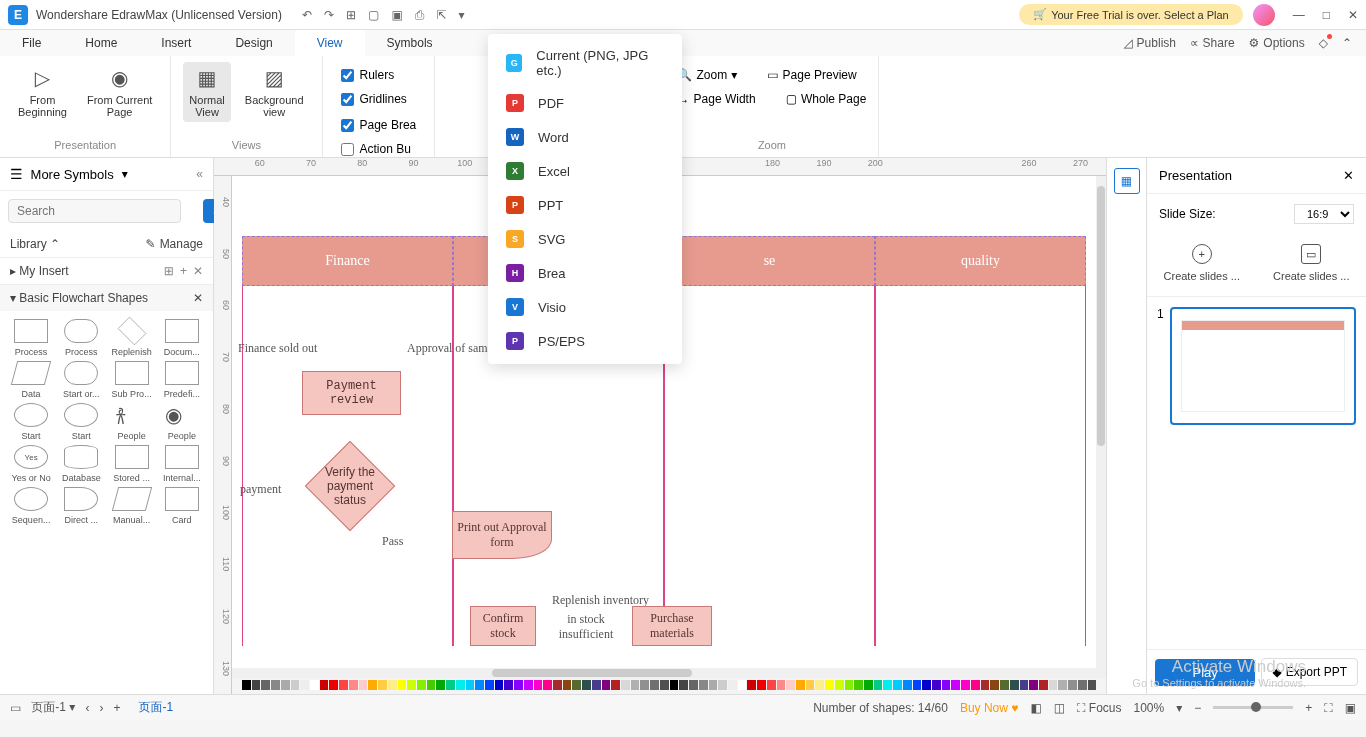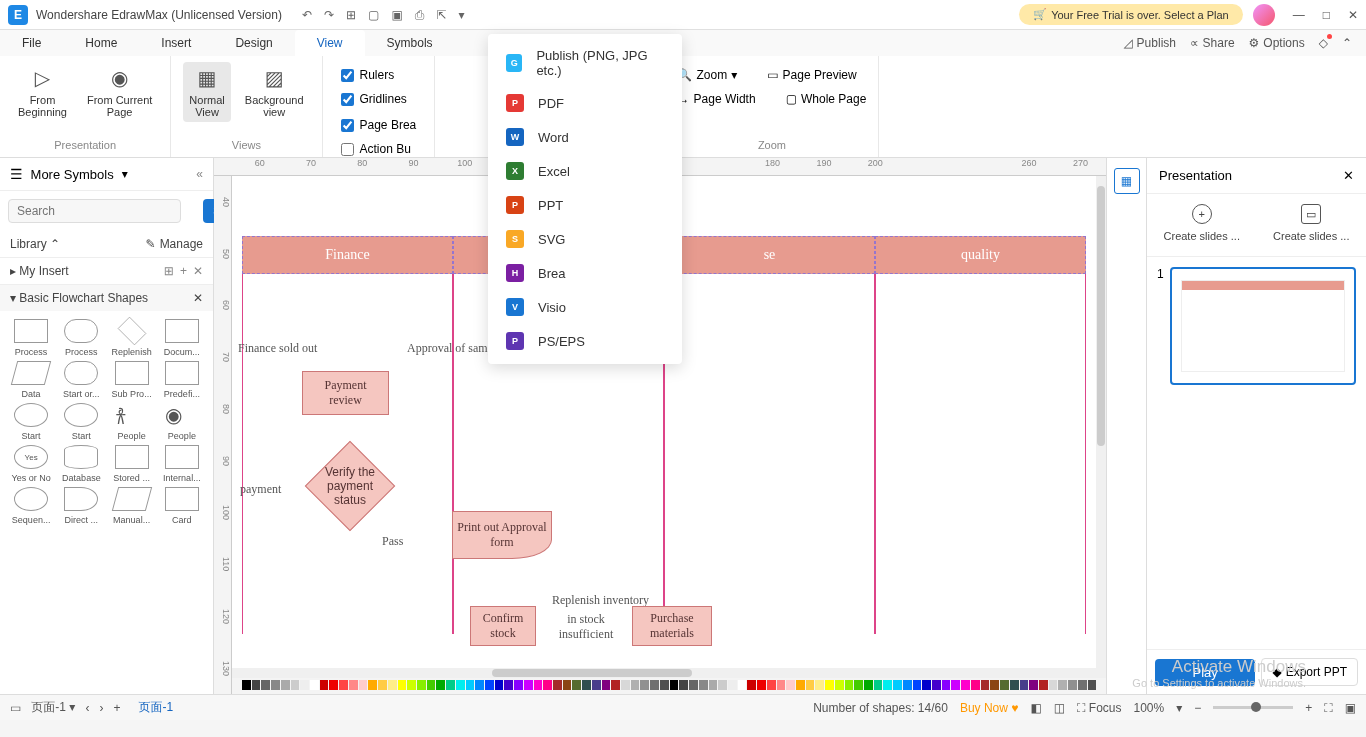--- a/index.html
+++ b/index.html
@@ -62,21 +62,21 @@
 
 
 .canvas-wrap { flex: 1; background: #fcfcfc; position: relative; overflow: hidden; }
 .ruler-h { height: 18px; background: #f4f4f4; border-bottom: 1px solid #ccc; display:flex; font-size:9px; color:#888; padding-left:20px;}
 .ruler-h span { width: 52px; text-align:center; }
 .ruler-v { position: absolute; left: 0; top: 18px; width: 18px; bottom: 0; background: #f4f4f4; border-right: 1px solid #ccc; display:flex; flex-direction:column; font-size:9px; color:#888;}
 .ruler-v span { height:52px; writing-mode: vertical-rl; text-align:center;}
 .canvas { position: absolute; left: 18px; top: 18px; right: 0; bottom: 18px; background: #fff; }
 .swimlanes { position: absolute; top: 60px; left: 10px; right: 20px; }
 .swimlanes .head { display: flex; }
-.swimlanes .head div { flex: 1; background: #e79b8f; color: #fff; text-align: center; padding: 10px; font-family: serif; font-size: 14px; border: 1px dashed #9575cd; }
+.swimlanes .head div { flex: 1; background: #e79b8f; color: #fff; text-align: center; padding: 16px; font-family: serif; font-size: 14px; border: 1px dashed #9575cd; }
 .swimlanes .body { display: flex; height: 360px; }
 .swimlanes .body .lane { flex: 1; border-left: 1px solid #d48; border-right: 1px solid #d48; position: relative; }
 .node { position: absolute; background: #f5c6c0; border: 1px solid #c77; font-family: serif; font-size: 12px; color: #533; display: flex; align-items: center; justify-content: center; text-align: center; padding: 4px; }
 .node.diamond2 { transform: rotate(45deg); width: 64px; height: 64px; }
 .node.diamond2 span { transform: rotate(-45deg); display:block; width:80px;}
 .node.doc { border-radius: 0 0 40% 0; }
 .label-txt { position: absolute; font-family: serif; font-size: 12px; color: #555; }
 .sel-handle { position:absolute; top:58px; left:50%; width:10px; height:10px; background:#fff; border:1px solid #1976d2; transform:translateX(-50%);}
 .color-bar { position:absolute; bottom:0; left:18px; right:0; height:16px; display:flex; gap:1px; padding:2px 10px; background:#f4f4f4;}
 .color-bar span { width:10px; height:10px; display:inline-block;}
@@ -229,21 +229,21 @@
         <div style="display:flex;align-items:center;gap:4px;">▢ <span>Whole Page</span></div>
       </div>
     </div>
     <div class="group-label">Zoom</div>
   </div>
 </div>
 
 <div class="export-menu">
   <div class="export-item">
       <div class="fico" style="background:#29b6f6">G</div>
-      <span>Publish (PNG, JPG etc.)</span>
+      <span>Current (PNG, JPG etc.)</span>
     </div>
   <div class="export-item">
       <div class="fico" style="background:#e53935">P</div>
       <span>PDF</span>
     </div>
   <div class="export-item">
       <div class="fico" style="background:#1565c0">W</div>
       <span>Word</span>
     </div>
   <div class="export-item">
@@ -428,21 +428,21 @@
         </div>
         <div class="body">
           <div class="lane"></div>
             <div class="lane"></div>
             <div class="lane"></div>
             <div class="lane"></div>
         </div>
       </div>
       <div class="label-txt" style="top:165px;left:6px;">Finance sold out</div>
       <div class="label-txt" style="top:165px;left:175px;">Approval of sample/gift delivery</div>
-      <div class="node" style="top:195px;left:70px;width:87px;height:44px;">Payment review</div>
+      <div class="node" style="top:195px;left:70px;width:99px;height:44px;font-family:Liberation Mono, monospace;">Payment review</div>
       <div class="node diamond2" style="top:278px;left:86px;">
           <span>Verify the payment status</span>
         </div>
       <div class="label-txt" style="top:306px;left:8px;">payment</div>
       <div class="label-txt" style="top:358px;left:150px;">Pass</div>
       <div class="node doc" style="top:335px;left:220px;width:100px;height:48px;">Print out Approval form</div>
       <div class="label-txt" style="top:404px;left:320px;margin-top:13px;">Replenish inventory</div>
       <div class="node" style="top:430px;left:238px;width:66px;height:40px;">Confirm stock</div>
       <div class="label-txt" style="top:436px;left:316px;width:64px;text-align:center;margin-left:6px;">in stock insufficient</div>
       <div class="node" style="top:430px;left:400px;width:80px;height:40px;">Purchase materials</div>
@@ -547,20 +547,24 @@
 
   <div class="rightslim">
     <div class="ico">▦</div>
   </div>
 
   <div class="pres-panel">
     <div class="phead">
       <span>Presentation</span>
       <span>✕</span>
     </div>
+    <div class="slidesize">
+      <span>Slide Size:</span>
+      <select><option>16:9</option></select>
+    </div>
     <div class="createrow">
       <div class="cbtn">
           <div class="cico">+</div>
           <span>Create slides ...</span>
         </div>
       <div class="cbtn">
           <div class="cico" style="border-radius:3px;">▭</div>
           <span>Create slides ...</span>
         </div>
     </div>

